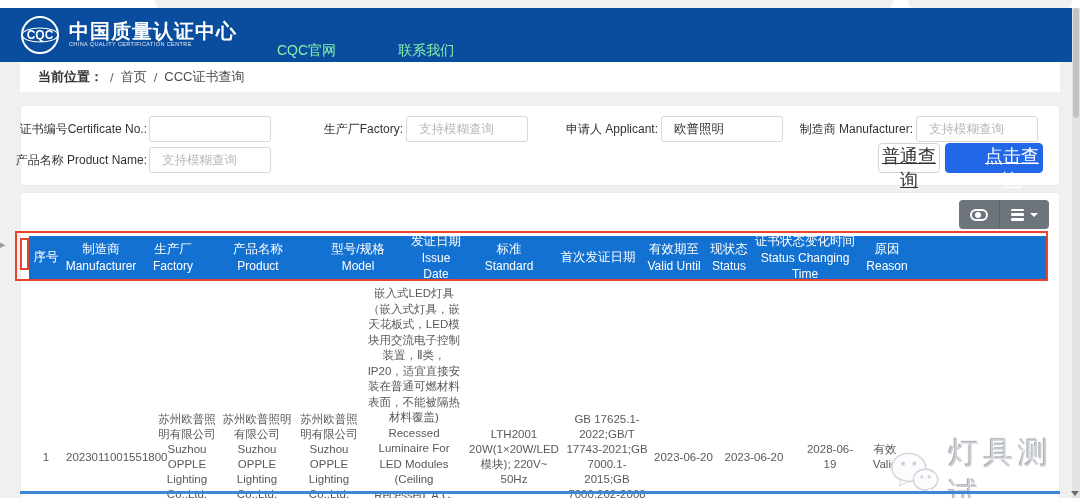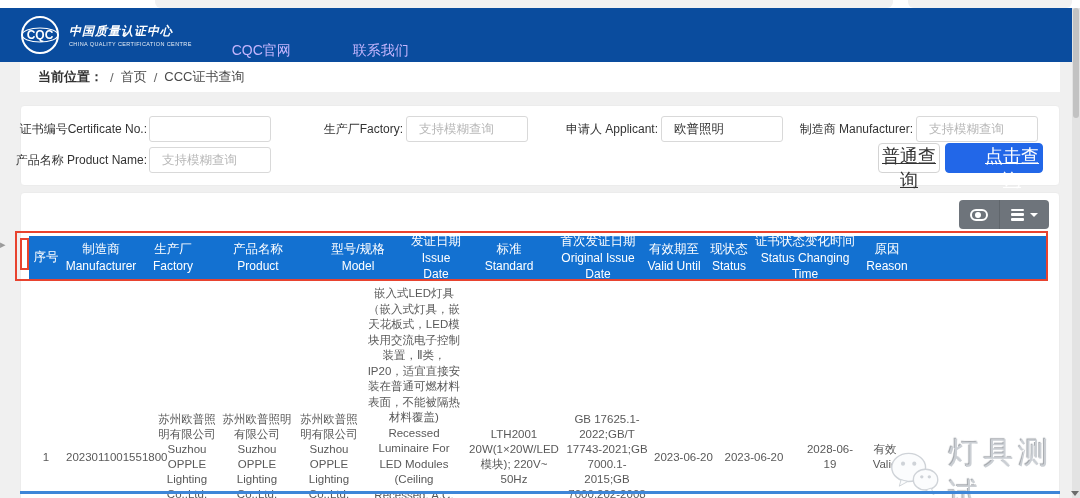--- a/index.html
+++ b/index.html
@@ -10,23 +10,23 @@
   
   .tabs-strip { position:absolute; left:0; top:0; width:1080px; height:8px; background:#ffffff; }
   .tab-seg { position:absolute; top:0; height:8px; background:#f1f1f1; border-radius:0 0 6px 6px; }
   .tab-seg.s1 { left:155px; width:738px; }
   .tab-seg.s2 { left:908px; width:164px; }
 
   
   .navbar { position:absolute; left:0; top:8px; width:1072px; height:54px; background:#0a4c9e; display:flex; align-items:center; }
   .logo-wrap { margin-left:20px; width:40px; height:40px; flex:none; }
   .brand { margin-left:9px; color:#fff; }
-  .brand-title { font-size:12px; font-weight:bold; letter-spacing:1px; line-height:18px;font-style:italic; }
+  .brand-title { font-size:20px; font-weight:bold; letter-spacing:1px; line-height:18px; }
   .brand-sub { font-size:5.5px; letter-spacing:.4px; line-height:8px; opacity:.9; }
-  .nav-menu { display:flex; margin-left:40px; gap:62px; color:#c4b5fd; font-size:14px;margin-top:32px; }
+  .nav-menu { display:flex; margin-left:40px; gap:62px; color:#86efac; font-size:14px;margin-top:32px; }
   .nav-item { cursor:pointer; }
 
   
   .vscroll { position:absolute; right:0; top:8px; width:8px; height:490px; background:#e3e3e3; }
   .vscroll-thumb { position:absolute; top:0; left:1px; width:6px; height:110px; background:#c2c2c2; border-radius:3px; }
   .vscroll-arrow { position:absolute; right:1px; bottom:2px; width:0; height:0; border-left:4px solid transparent; border-right:4px solid transparent; border-top:5px solid #6b6b6b; }
 
   
   .breadcrumb-card { position:absolute; left:20px; top:62px; width:1040px; height:30px; background:#fff; display:flex; align-items:center; font-size:13px; color:#4a4a4a; }
   .bc-prefix { margin-left:18px; font-weight:bold; color:#333; }
@@ -177,21 +177,20 @@
         <div class="th col-8">
             <span class="zh">发证日期</span>
             <span class="en">Issue Date</span>
           </div>
         <div class="th col-7">
             <span class="zh">标准</span>
             <span class="en">Standard</span>
           </div>
         <div class="th col-9">
             <span class="zh">首次发证日期</span>
-            <span class="en">Original Issue Date</span>
           </div>
         <div class="th col-10">
             <span class="zh">有效期至</span>
             <span class="en">Valid Until</span>
           </div>
         <div class="th col-11">
             <span class="zh">现状态</span>
             <span class="en">Status</span>
           </div>
         <div class="th col-12">

